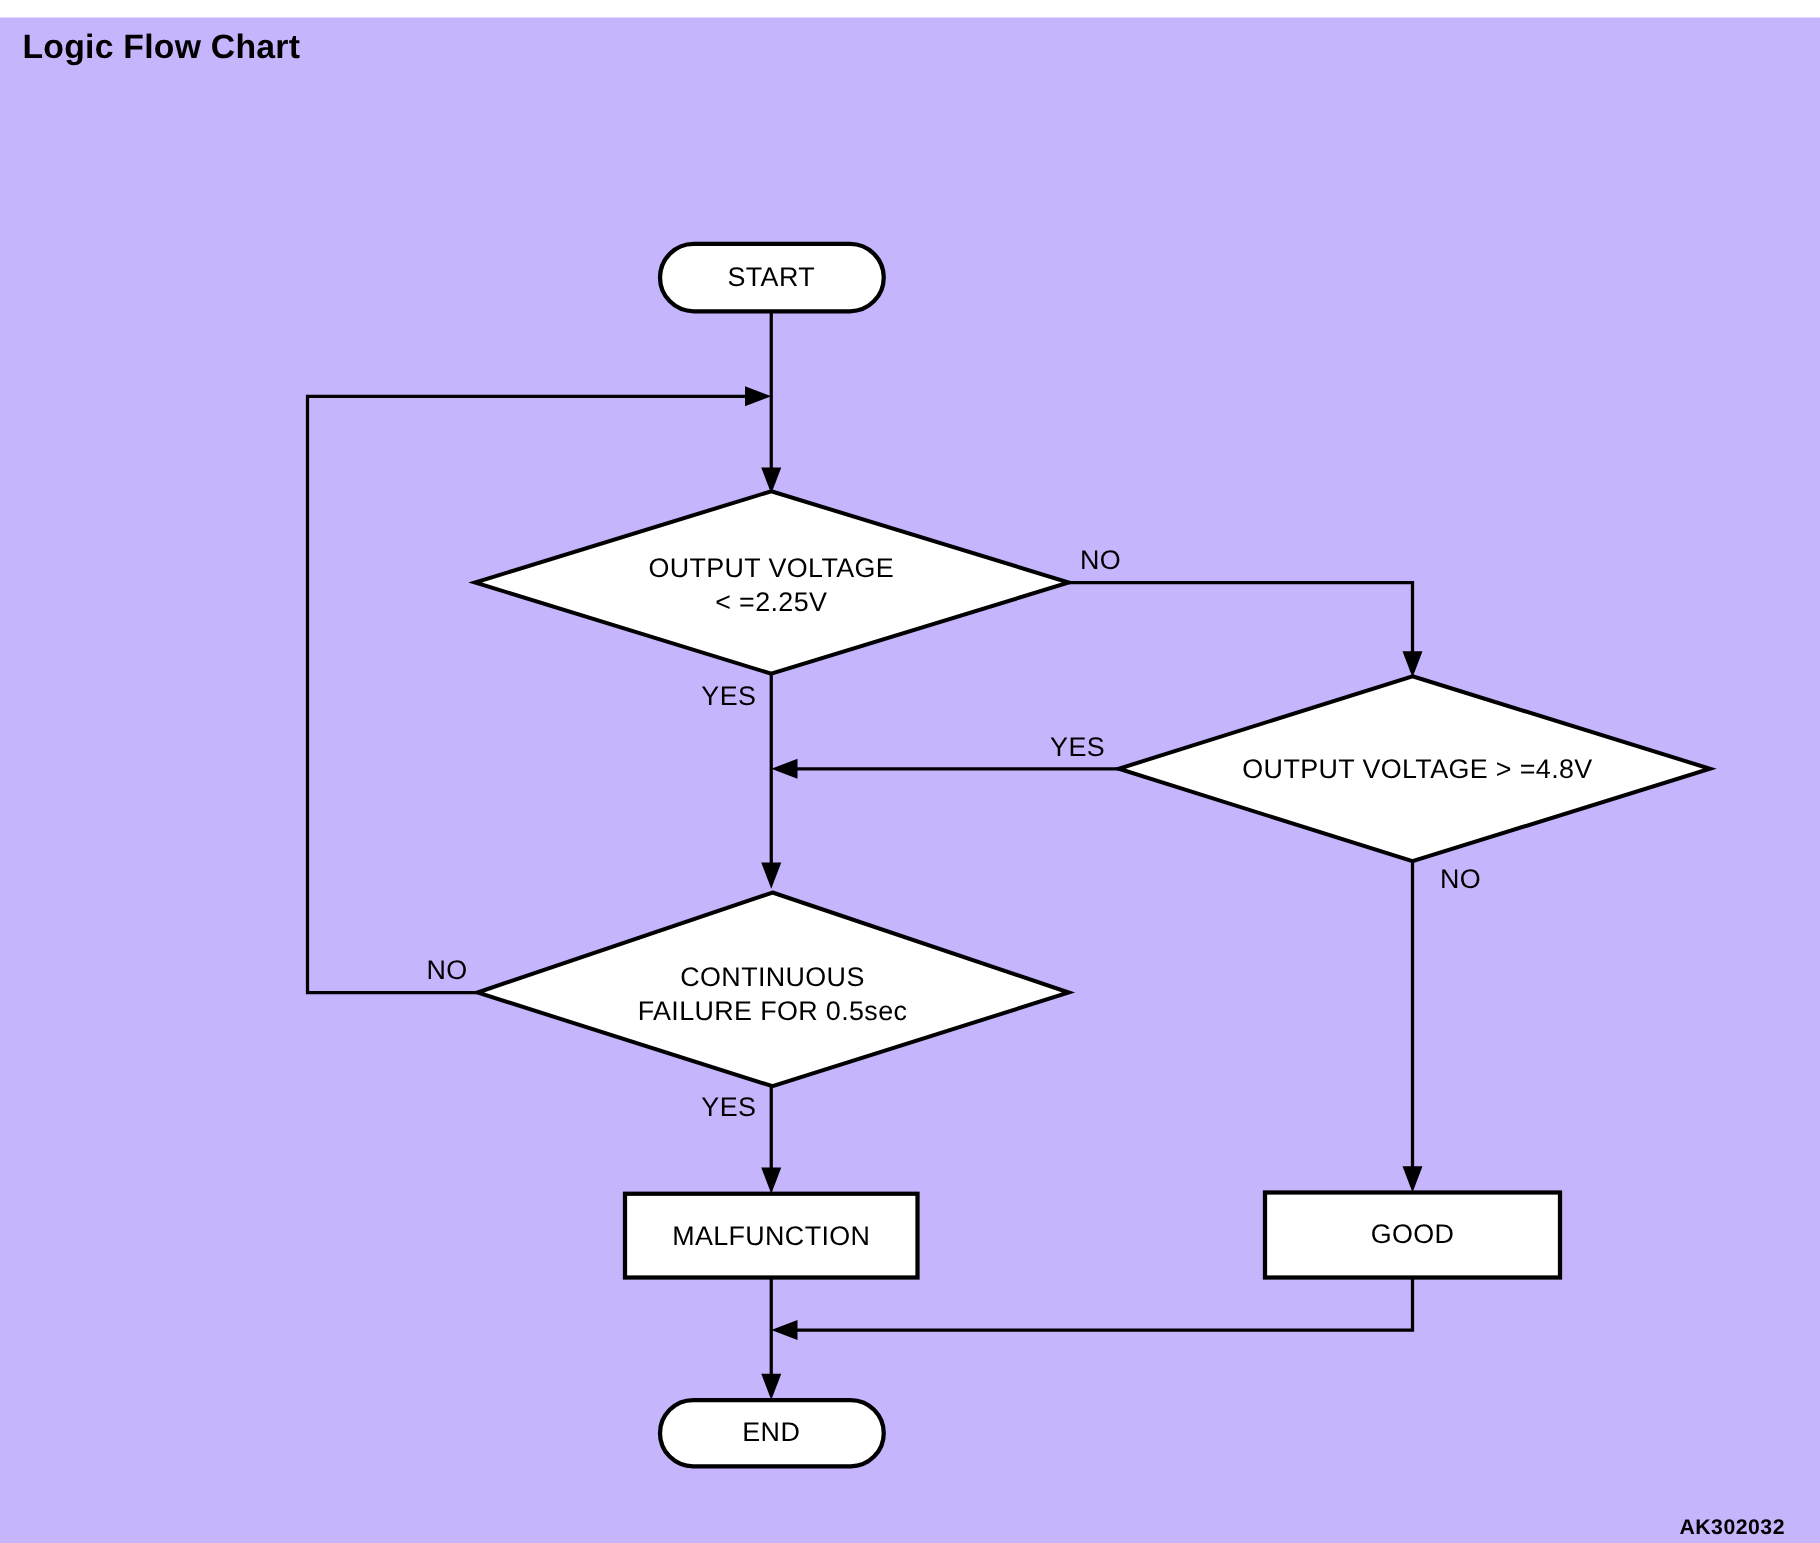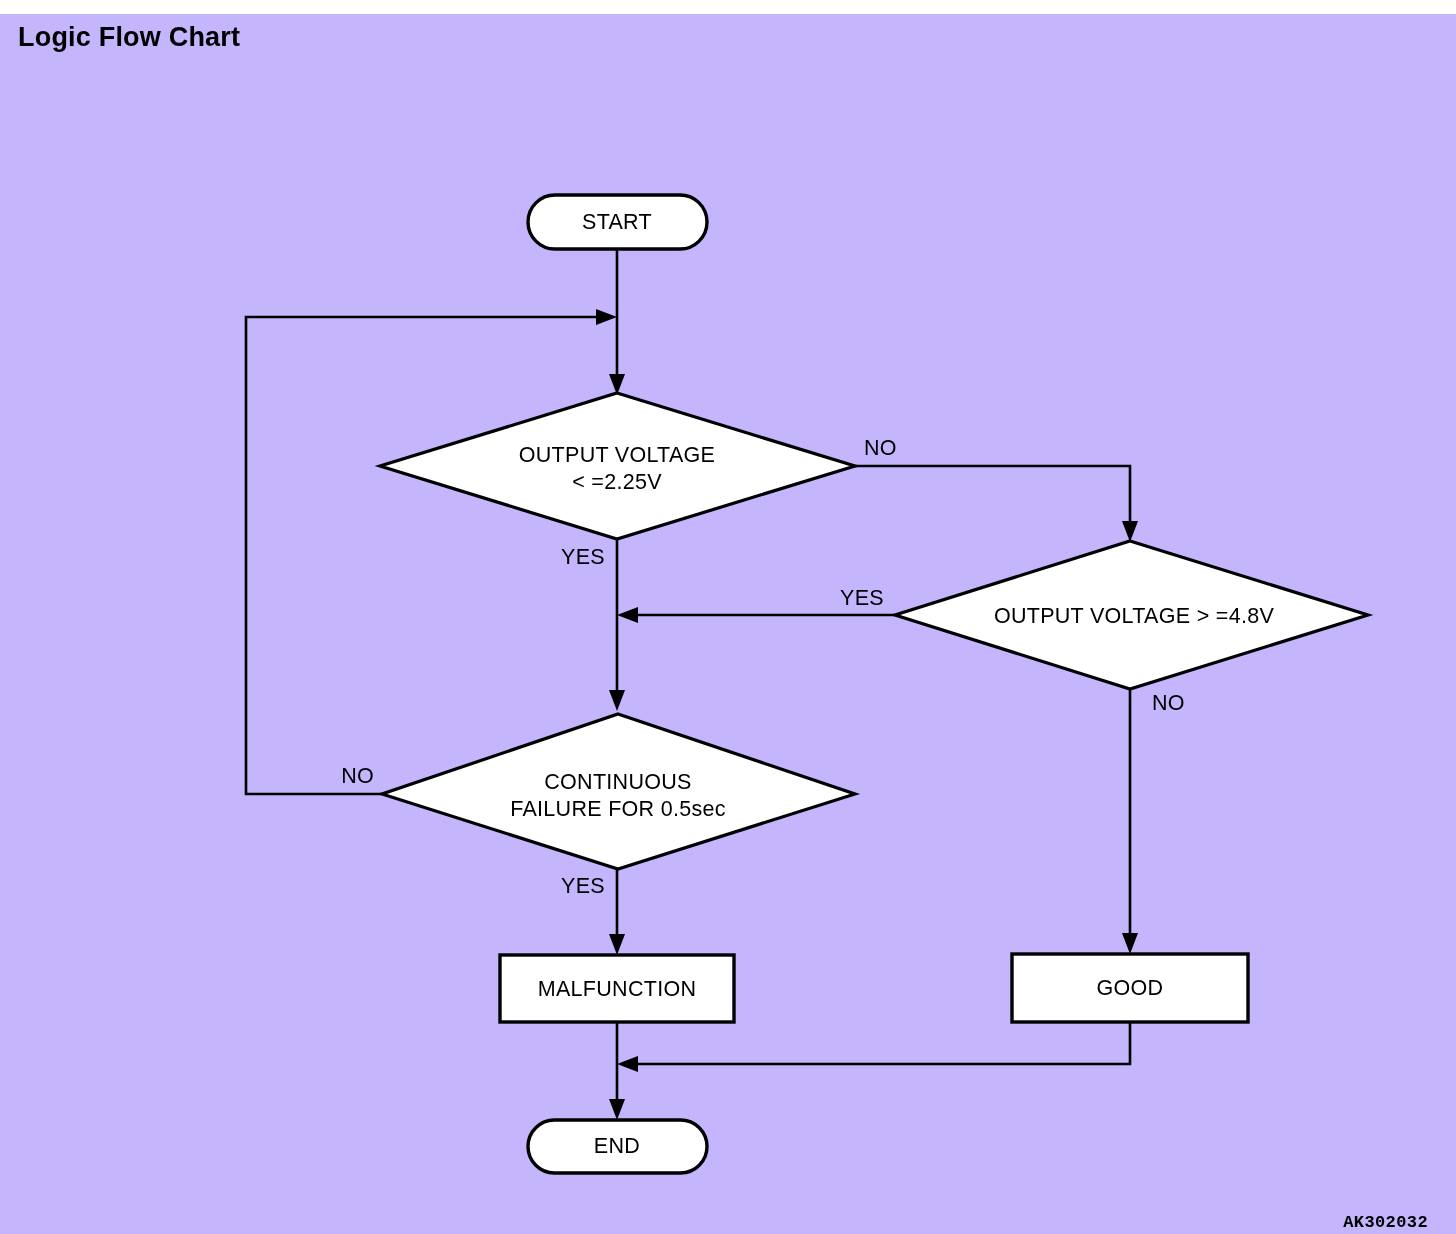--- a/index.html
+++ b/index.html
@@ -28,21 +28,21 @@
     font-size: 27px;
     font-weight: bold;
     letter-spacing: 0.2px;
     color: #000000;
     white-space: nowrap;
   }
   #figure-code {
     position: absolute;
     right: 28px;
     bottom: 16px;
-    font-family: Liberation Mono, monospace;
+    font-family: Liberation Sans, sans-serif;
     font-size: 17px;
     font-weight: bold;
     letter-spacing: 0.4px;
     color: #000000;
     white-space: nowrap;
   }
   #flow-svg {
     position: absolute;
     left: 0;
     top: 0;

